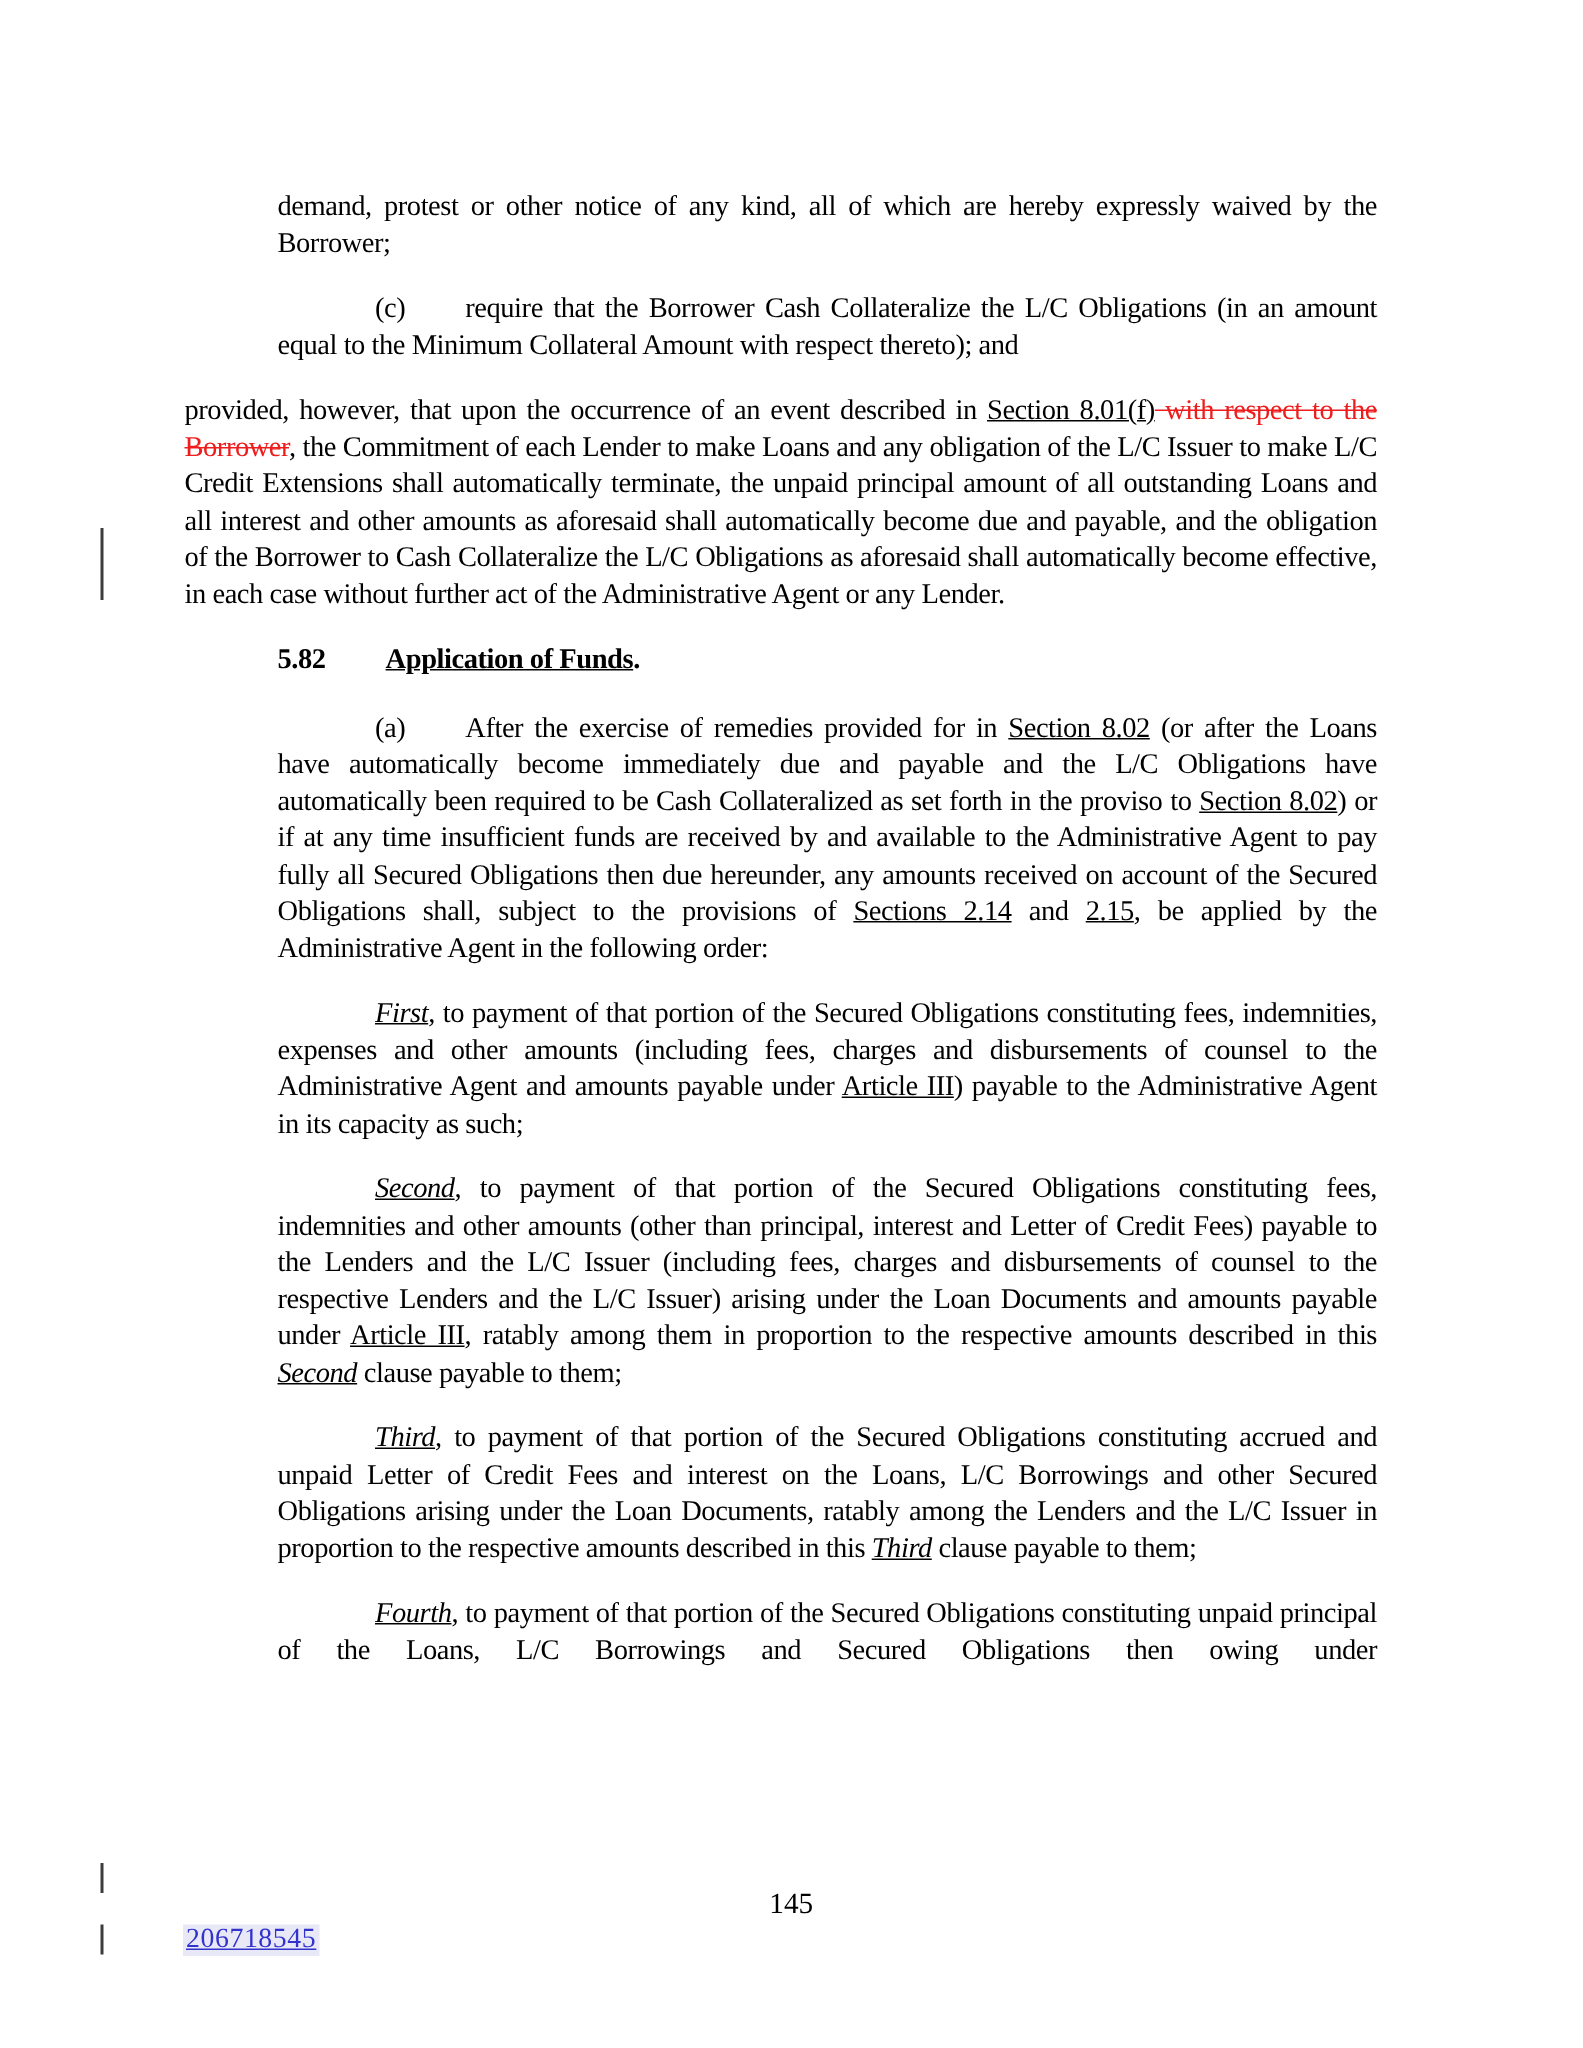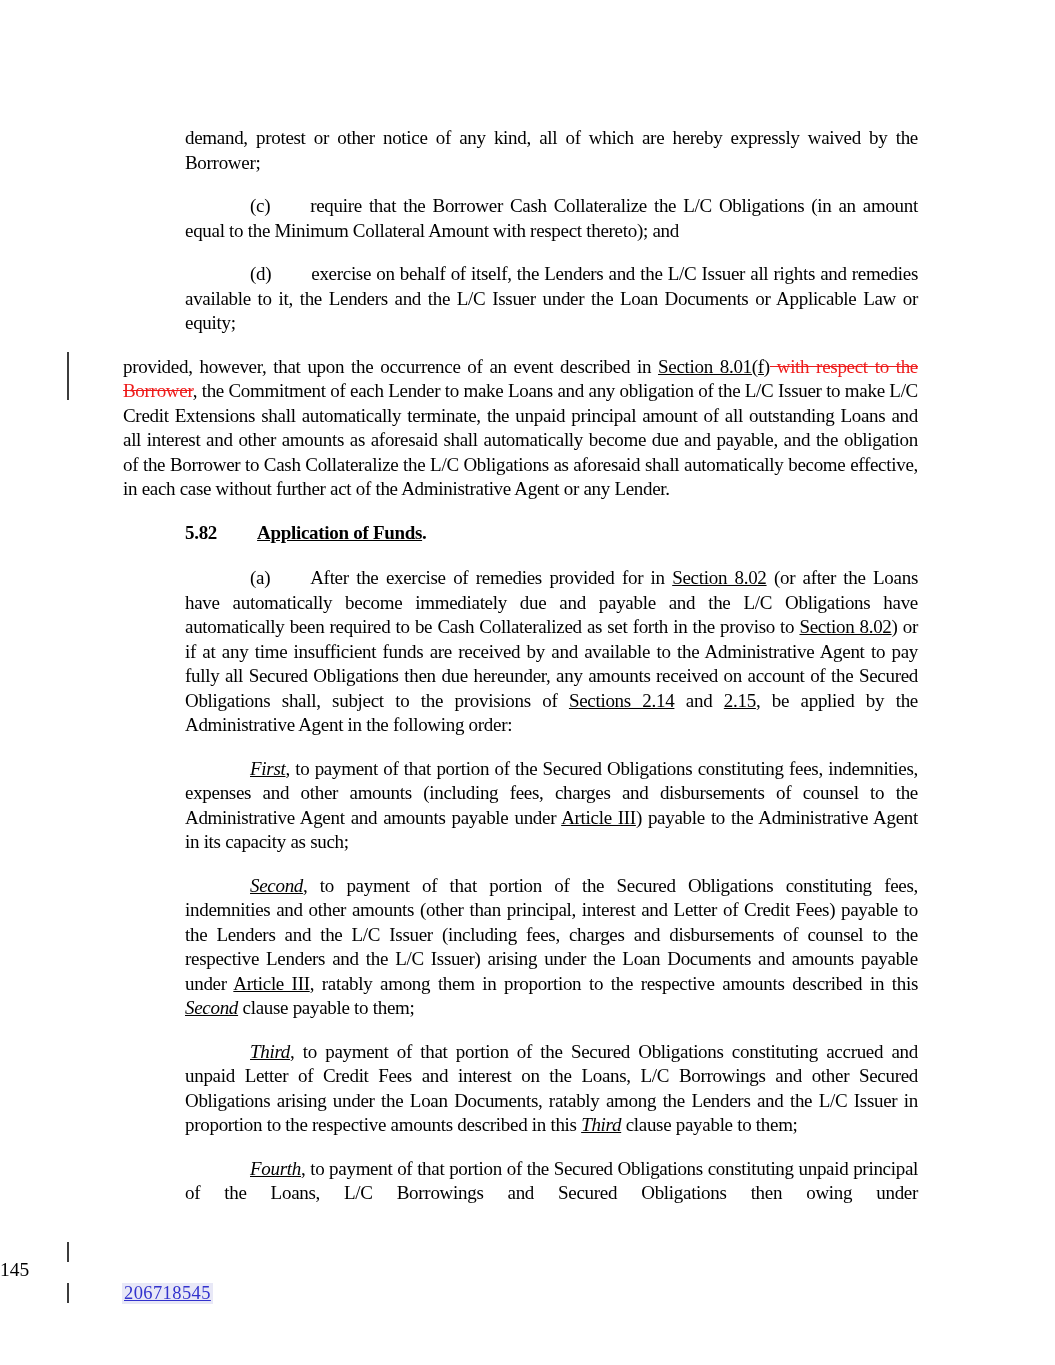--- a/index.html
+++ b/index.html
@@ -21,41 +21,40 @@
   .heading{margin-left:62px;font-weight:bold;margin-bottom:21px;}
   .justify-last{text-align-last:justify;}
   .seg-i{}
   .seg-u{text-decoration:underline;}
   .seg-iu{font-style:italic;text-decoration:underline;}
   .seg-strike{color:var(--deleted,#ee1c1c);text-decoration:line-through;}
   .seg-label{margin-right:40px;}
   .seg-b{font-weight:bold;}
   .seg-bu{font-weight:bold;text-decoration:underline;}
   .page-number{
-    position:absolute;top:1259px;left:0;right:0;
+    position:absolute;top:1259px;left:0;right:0;text-align:center;
     font-size:19.5px;letter-spacing:0;
   }
   .doc-number{
     position:absolute;top:1283px;left:122px;font-size:18.5px;
     color:var(--link,#3232cd);text-decoration:underline;
     background:var(--link-bg,#e8e8f7);padding:0 2px;letter-spacing:0.4px;
     cursor:pointer;
     text-align:center;
   }
   .change-bar{
     position:absolute;left:67px;width:2px;background:var(--bar,#3c3c3c);
   }
 </style>
 </head>
 <body style="--deleted: #ee1c1c; --link: #3232cd; --link-bg: #e8e8f7; --bar: #3c3c3c;">
 
 <main class="doc-body">
     <p class="para indented"><span>demand, protest or other notice of any kind, all of which are hereby expressly waived by the Borrower;</span></p>
     <p class="para indented-first"><span class="seg-label">(c)</span><span>require that the Borrower Cash Collateralize the L/C Obligations (in an amount equal to the Minimum Collateral Amount with respect thereto); and</span></p>
-    <p class="para indented-first"><span class="seg-label">(d)</span><span>exercise on behalf of itself, the Lenders and the L/C Issuer all rights and remedies available to it, the Lenders and the L/C Issuer under the Loan Documents or Applicable Law or equity;</span></p>
     <p class="para full"><span class="seg-i">provided</span><span>, </span><span class="seg-i">however</span><span>, that upon the occurrence of an event described in </span><span class="seg-u">Section 8.01(f)</span><span class="seg-strike"> with respect to the Borrower</span><span>, the Commitment of each Lender to make Loans and any obligation of the L/C Issuer to make L/C Credit Extensions shall automatically terminate, the unpaid principal amount of all outstanding Loans and all interest and other amounts as aforesaid shall automatically become due and payable, and the obligation of the Borrower to Cash Collateralize the L/C Obligations as aforesaid shall automatically become effective, in each case without further act of the Administrative Agent or any Lender.</span></p>
     <p class="para heading"><span class="seg-b seg-label">5.82</span><span class="seg-bu">Application of Funds</span><span class="seg-b">.</span></p>
     <p class="para indented-first"><span class="seg-label">(a)</span><span>After the exercise of remedies provided for in </span><span class="seg-u">Section 8.02</span><span> (or after the Loans have automatically become immediately due and payable and the L/C Obligations have automatically been required to be Cash Collateralized as set forth in the proviso to </span><span class="seg-u">Section 8.02</span><span>) or if at any time insufficient funds are received by and available to the Administrative Agent to pay fully all Secured Obligations then due hereunder, any amounts received on account of the Secured Obligations shall, subject to the provisions of </span><span class="seg-u">Sections 2.14</span><span> and </span><span class="seg-u">2.15</span><span>, be applied by the Administrative Agent in the following order:</span></p>
     <p class="para indented-first"><span class="seg-iu">First</span><span>, to payment of that portion of the Secured Obligations constituting fees, indemnities, expenses and other amounts (including fees, charges and disbursements of counsel to the Administrative Agent and amounts payable under </span><span class="seg-u">Article III</span><span>) payable to the Administrative Agent in its capacity as such;</span></p>
     <p class="para indented-first"><span class="seg-iu">Second</span><span>, to payment of that portion of the Secured Obligations constituting fees, indemnities and other amounts (other than principal, interest and Letter of Credit Fees) payable to the Lenders and the L/C Issuer (including fees, charges and disbursements of counsel to the respective Lenders and the L/C Issuer) arising under the Loan Documents and amounts payable under </span><span class="seg-u">Article III</span><span>, ratably among them in proportion to the respective amounts described in this </span><span class="seg-iu">Second</span><span> clause payable to them;</span></p>
     <p class="para indented-first"><span class="seg-iu">Third</span><span>, to payment of that portion of the Secured Obligations constituting accrued and unpaid Letter of Credit Fees and interest on the Loans, L/C Borrowings and other Secured Obligations arising under the Loan Documents, ratably among the Lenders and the L/C Issuer in proportion to the respective amounts described in this </span><span class="seg-iu">Third</span><span> clause payable to them;</span></p>
     <p class="para indented-first justify-last"><span class="seg-iu">Fourth</span><span>, to payment of that portion of the Secured Obligations constituting unpaid principal of the Loans, L/C Borrowings and Secured Obligations then owing under</span></p>
   </main>
 
 <div class="change-bar" style="top:352px;height:48px"></div>

